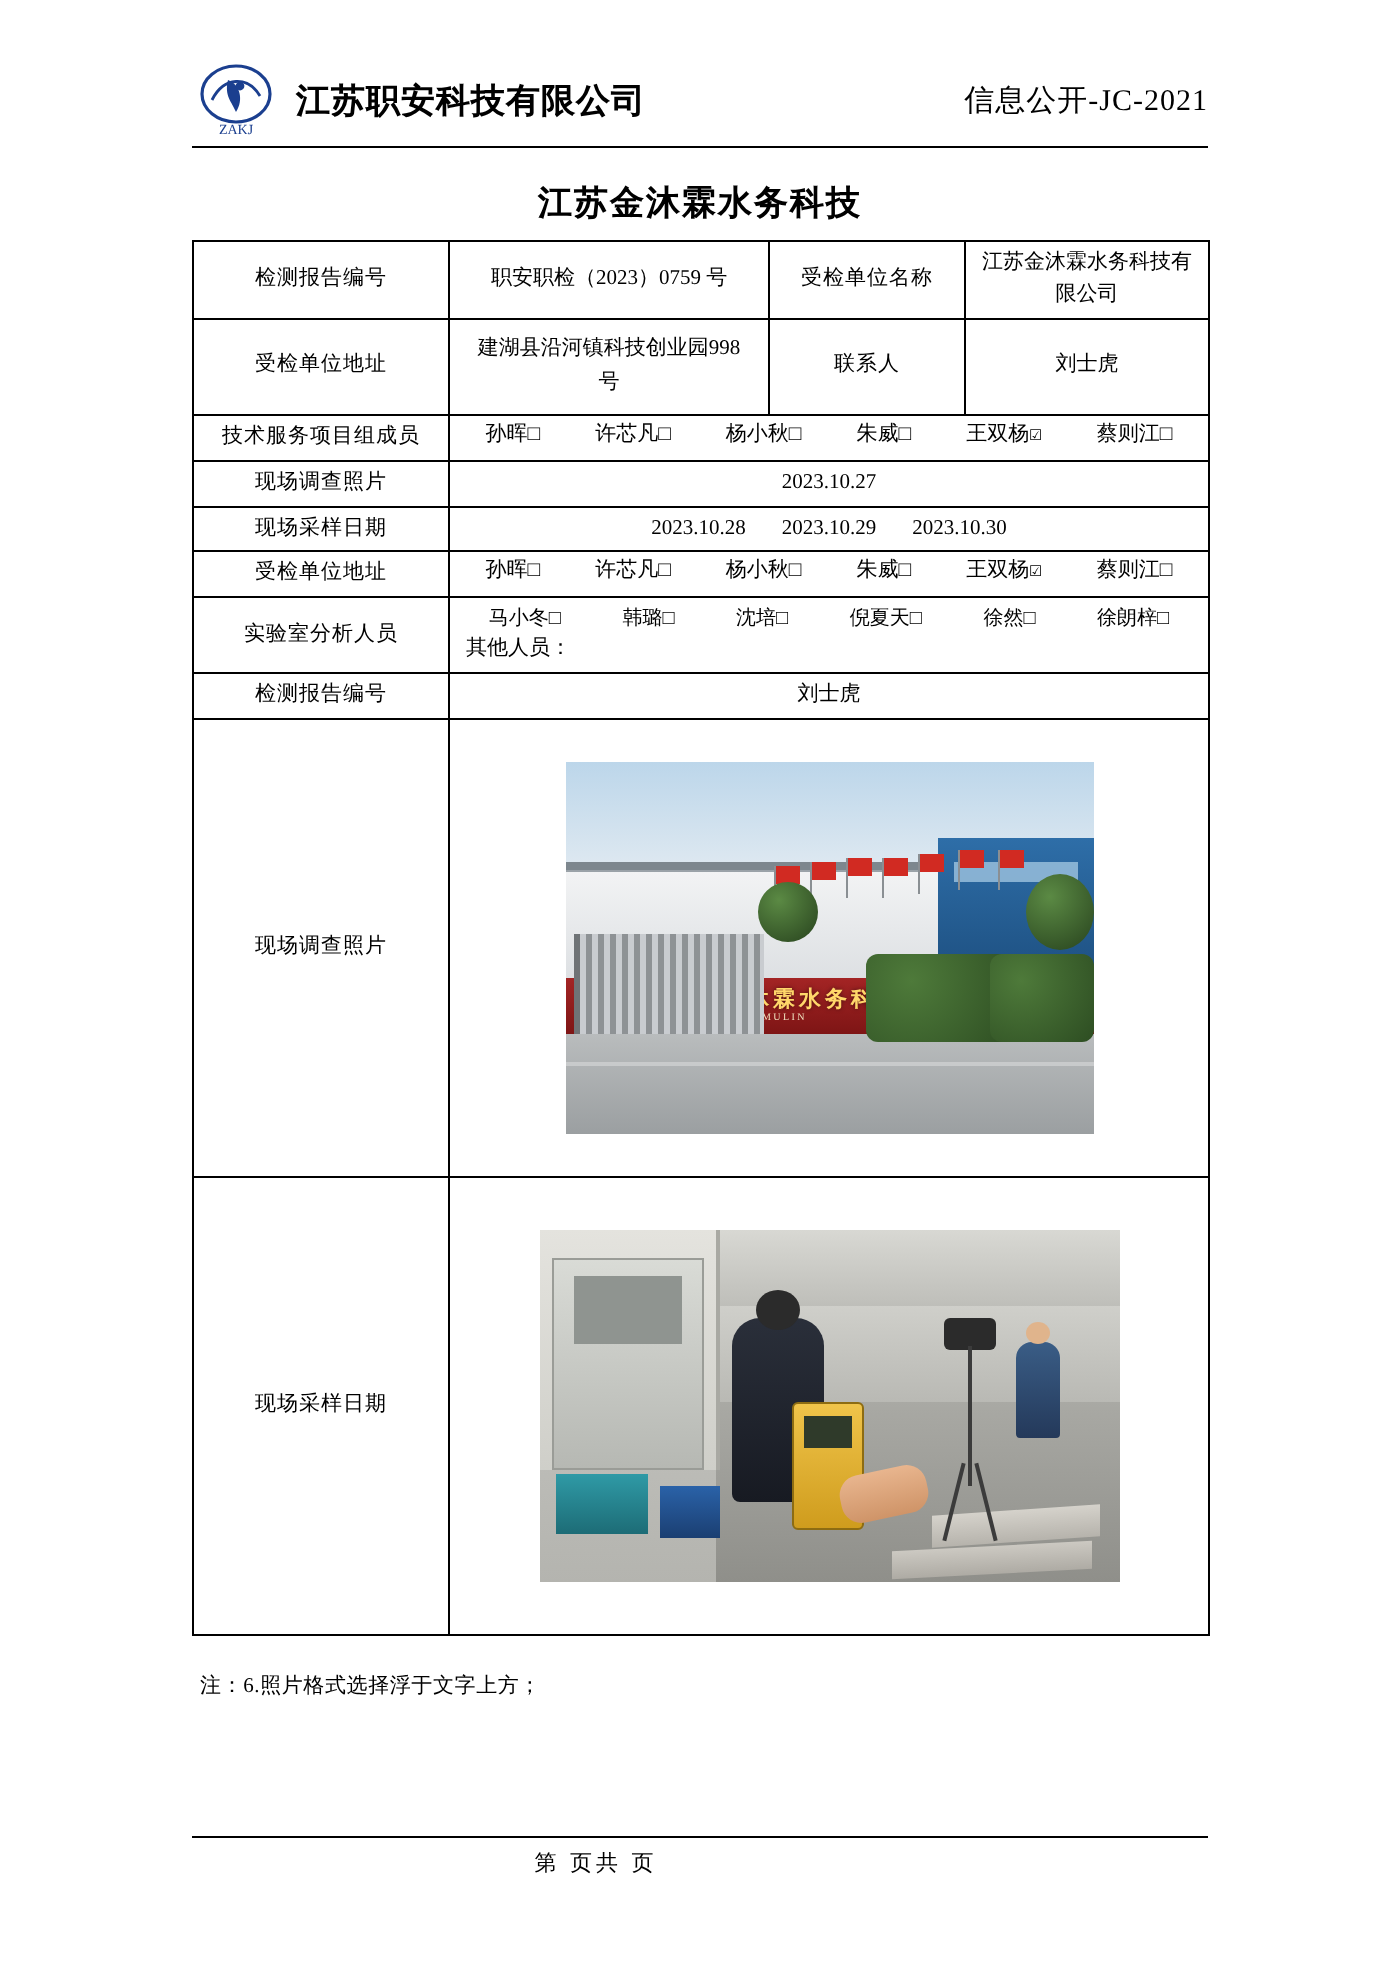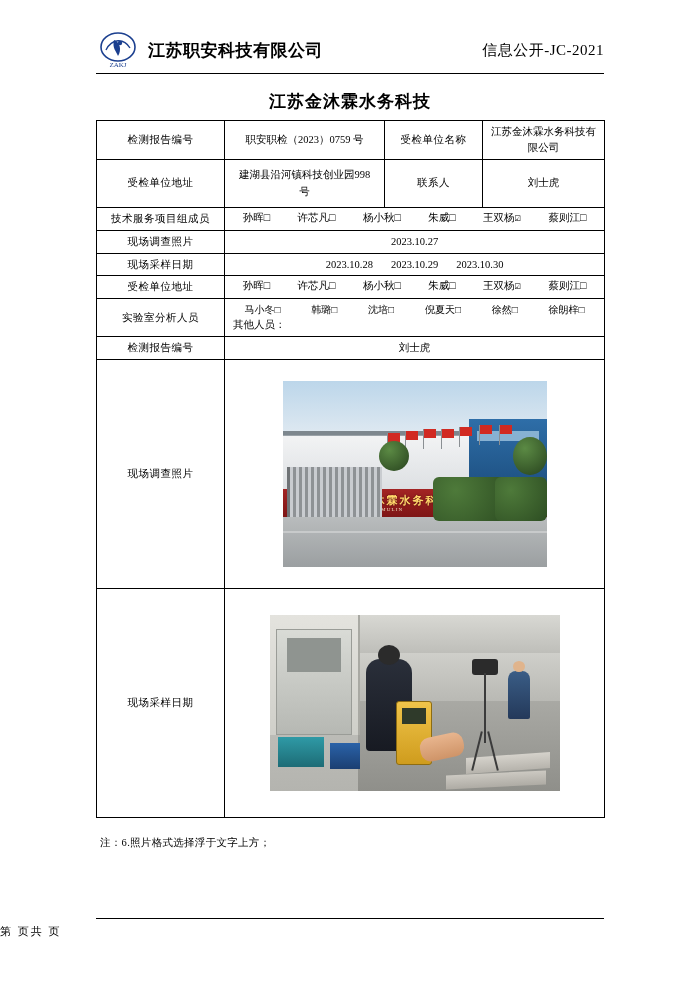--- a/index.html
+++ b/index.html
@@ -320,21 +320,21 @@
     top: 918px;
     left: 96px;
     width: 508px;
     border-top: 1px solid #000;
   }
   .footer {
     position: absolute;
     top: 924px;
     left: 0;
     width: 596px;
-    text-align: left;
+    text-align: center;
     font-size: 11px;
     letter-spacing: 2px;
   }
 </style>
 </head>
 <body>
 
 <div class="page">
 
   <div class="header">

